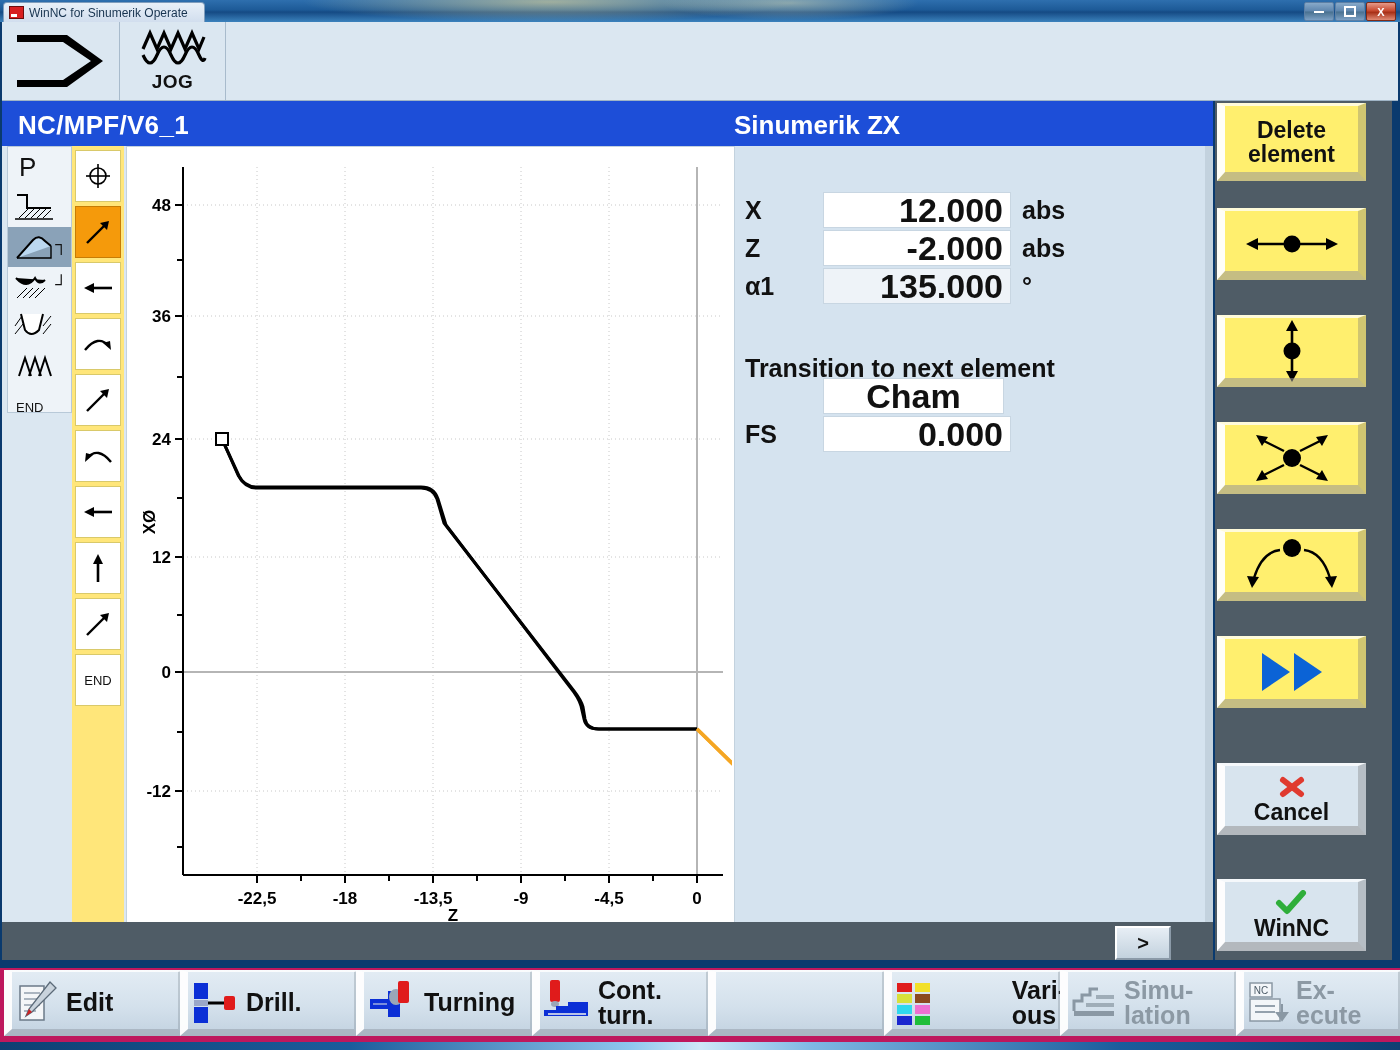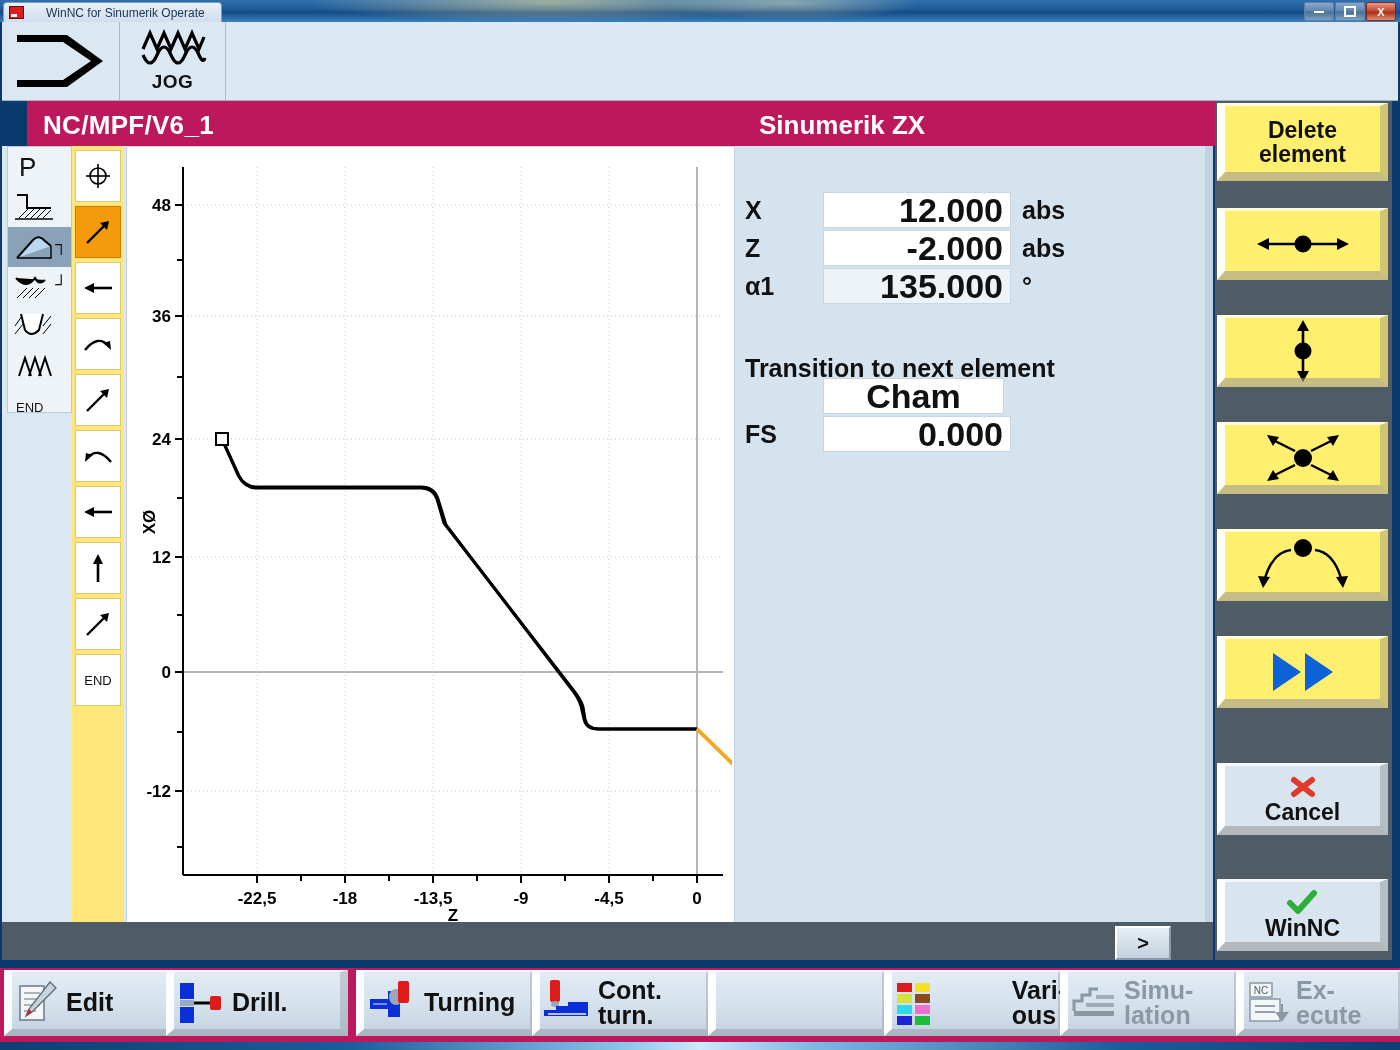--- a/index.html
+++ b/index.html
@@ -23,21 +23,21 @@
   .os-titlebar .glow2{
     position:absolute;top:-14px;left:660px;width:260px;height:34px;
     background:radial-gradient(ellipse at center,rgba(255,240,180,.45),rgba(255,240,180,0) 70%);
   }
   .os-tab{
     position:absolute;left:3px;top:2px;height:19px;
     padding:0 16px 16px 5px;
     background:linear-gradient(180deg,#e8f0f8 0%,#cfdced 60%,#b9cde2 100%);
     border:1px solid #7f9dbd;border-bottom:none;
     border-radius:4px 4px 0 0;
-    display:flex;align-items:center;gap:22px;
+    display:flex;align-items:center;gap:5px;
     font-size:12px;color:#17334f;white-space:nowrap;
   }
   .app-ico{width:13px;height:11px;background:#d81f21;border:1px solid #6b0d0e;position:relative;}
   .app-ico:after{content:"";position:absolute;left:1px;bottom:1px;width:6px;height:3px;background:#fff;}
   .winbtns{position:absolute;right:4px;top:2px;display:flex;gap:1px;}
   .wb{width:28px;height:17px;border:1px solid #5c7fa5;border-radius:2px;
       display:flex;align-items:center;justify-content:center;
       font-size:11px;color:#fff;font-weight:bold;
       background:linear-gradient(180deg,#88a9c9 0%,#5d85ad 48%,#48708f 52%,#7ca0c4 100%);}
   .wb.close{background:linear-gradient(180deg,#e59a8a 0%,#c74a30 45%,#a83017 55%,#e08b75 100%);border-color:#7e2a16;}
@@ -53,21 +53,21 @@
            display:flex;align-items:center;justify-content:center;background:#dbe7f1;}
   .mc-cell.c1{left:0;width:117px;}
   .mc-cell.c2{left:118px;width:105px;}
   .mc-cell.c3{left:224px;width:1172px;border-right:none;}
   .mc-cell svg{display:block;}
   .jogtxt{font-size:19px;font-weight:bold;color:#111;letter-spacing:.5px;margin-top:-2px;}
 
   
   .nc-bar{
     position:absolute;left:2px;top:101px;width:1211px;height:45px;
-    background:#be185d;color:#fff;margin-left:25px;
+    background:#1d4ed8;color:#fff;
   }
   .nc-path{position:absolute;left:16px;top:9px;font-size:26px;font-weight:bold;letter-spacing:.3px;}
   .nc-title{position:absolute;left:732px;top:9px;font-size:26px;font-weight:bold;}
 
   
   .work{position:absolute;left:2px;top:146px;width:1211px;height:776px;background:#dbe7f1;}
 
   
   .el-list{position:absolute;left:5px;top:0;width:63px;height:265px;background:#eef3f8;border:1px solid #b8c9d8;}
   .el-row{height:40px;display:flex;align-items:center;padding-left:5px;position:relative;}
@@ -105,21 +105,21 @@
   
   .statusbar{position:absolute;left:2px;top:922px;width:1211px;height:38px;background:#4f5c66;}
   .gtbtn{position:absolute;right:42px;top:4px;width:52px;height:30px;
          background:linear-gradient(180deg,#e7eef5,#c3d2de);
          border:2px solid;border-color:#fff #8b9aa8 #8b9aa8 #fff;
          display:flex;align-items:center;justify-content:center;
          font-size:20px;font-weight:bold;color:#111;}
 
   
   .sk-col{position:absolute;left:1215px;top:101px;width:177px;height:859px;background:#4f5c66;}
-  .sk{position:absolute;left:2px;width:171px;background:#ffef6e;
+  .sk{position:absolute;left:2px;width:149px;background:#ffef6e;
       display:flex;align-items:center;justify-content:center;text-align:center;}
   .sk.grey{background:#d8e4ee;}
   .sk .lbl{font-size:23px;font-weight:bold;color:#111;line-height:1.05;}
   .sk-bevel{
     position:absolute;inset:0;pointer-events:none;
     border-left:8px solid rgba(255,255,255,.95);
     border-top:3px solid rgba(255,255,255,.75);
     border-right:8px solid rgba(120,120,120,.35);
     border-bottom:9px solid rgba(150,150,150,.55);
   }
@@ -543,21 +543,21 @@
           <line x1="10" y1="25" x2="26" y2="25"></line>
             <line x1="10" y1="31" x2="22" y2="31"></line>
         </g>
         <path d="M36 2 L42 8 L18 32 L12 36 L15 29 Z" fill="#c9d3dc" stroke="#5b6a78" stroke-width="1.3"></path>
         <path d="M12 36 L15 29 L18 32 Z" fill="#c22"></path>
       </svg>
       <span class="lbl">Edit</span>
       <span class="hk-bevel"></span>
     </div>
 
-    <div class="hk" style="left:166px;width:172px;">
+    <div class="hk" style="left:180px;width:172px;">
       <svg width="50" height="48" viewBox="0 0 50 48">
         <rect x="4" y="4" width="14" height="16" fill="#0b2fd6"></rect>
         <rect x="4" y="28" width="14" height="16" fill="#0b2fd6"></rect>
         <rect x="4" y="21" width="14" height="6" fill="#9aa7c8"></rect>
         <line x1="18" y1="24" x2="34" y2="24" stroke="#000" stroke-width="3"></line>
         <rect x="34" y="17" width="11" height="14" rx="2" fill="#e01b1b"></rect>
       </svg>
       <span class="lbl">Drill.</span>
       <span class="hk-bevel"></span>
     </div>

